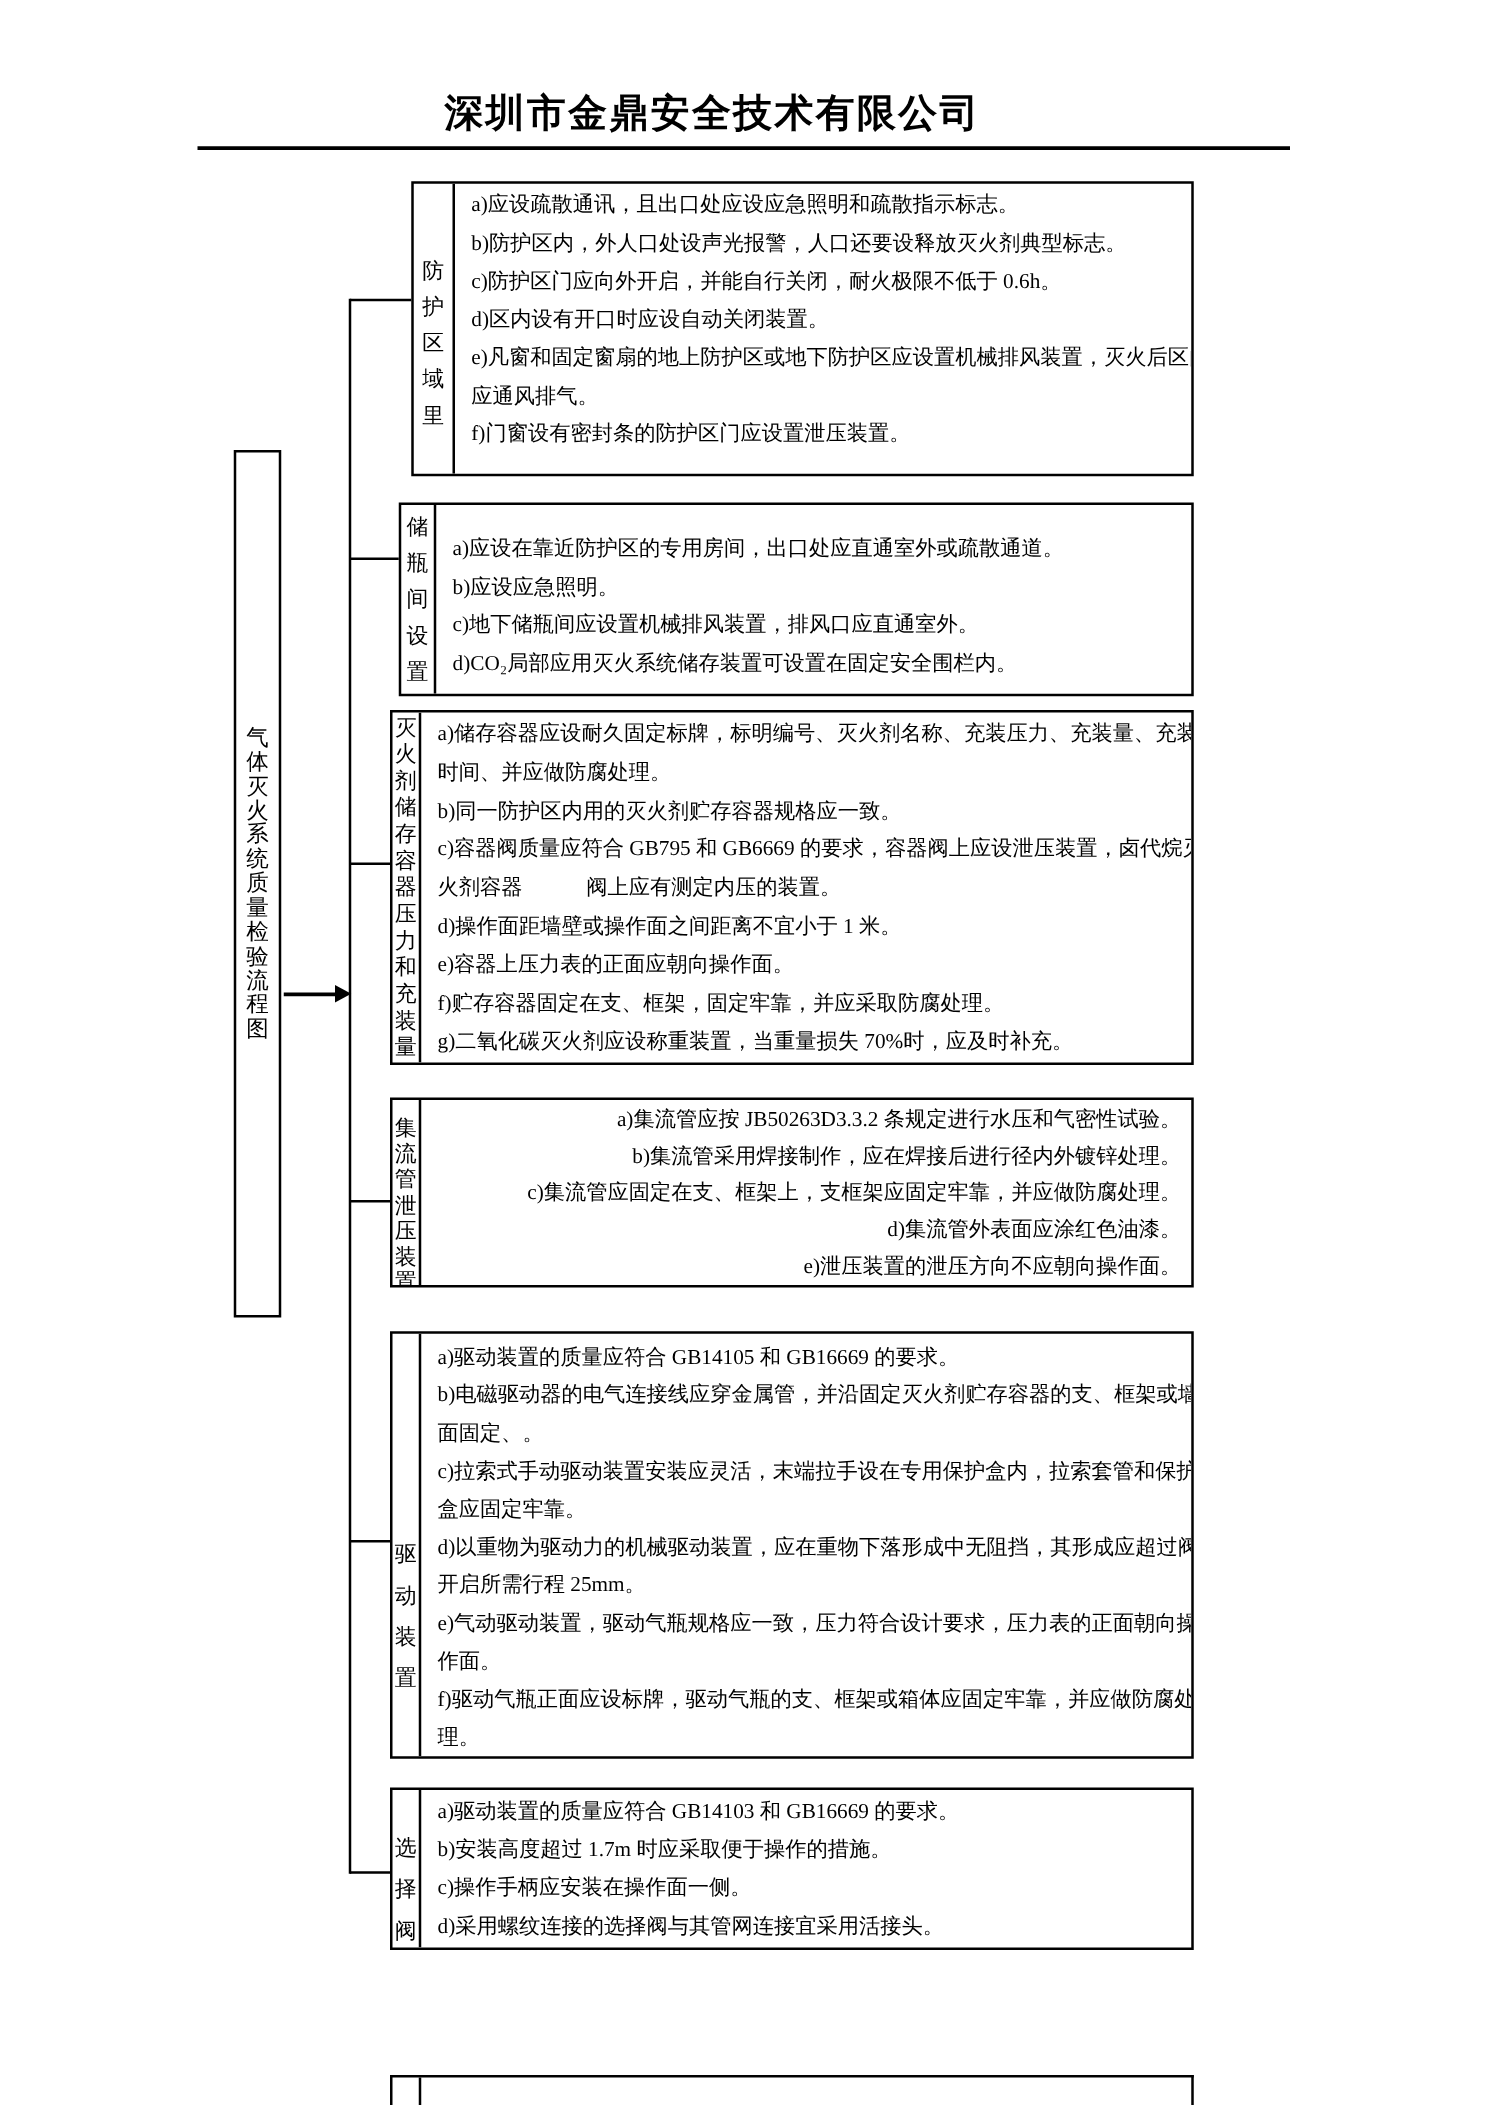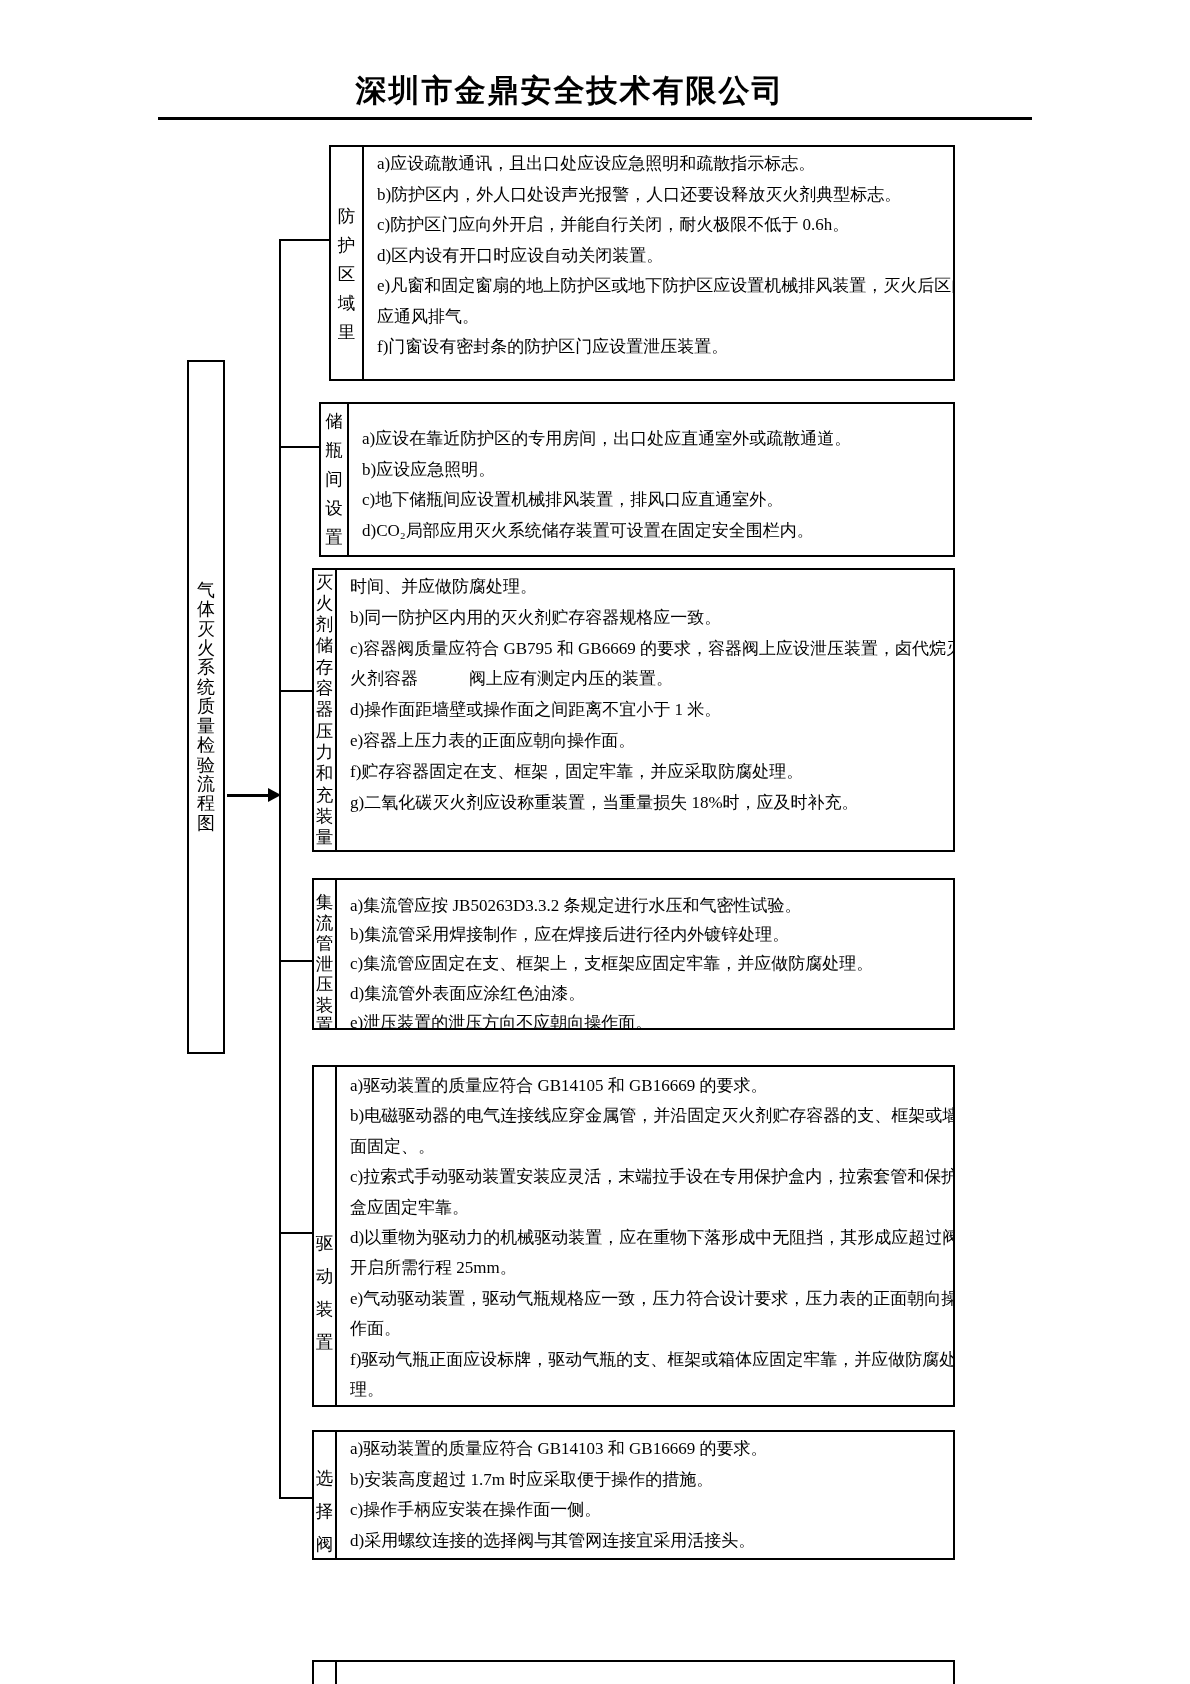--- a/index.html
+++ b/index.html
@@ -65,21 +65,21 @@
 
   .box3 { left:312px; top:568px;  width:643px; height:284px; }
   .box3 .cat-label { width:23px; }
   .box3 .cat-label span { line-height:21.3px; }
   .box3 .cat-content { padding-top:2px; }
   .box3 .cat-content .line { line-height:30.8px; }
 
   .box4 { left:312px; top:878px;  width:643px; height:152px; }
   .box4 .cat-label { width:23px; justify-content:flex-start; padding-top:12px; }
   .box4 .cat-label span { line-height:20.5px; }
-  .box4 .cat-content { padding-top:11px; }
+  .box4 .cat-content { padding-top:1px;text-align:right; }
   .box4 .cat-content .line { line-height:29.2px; }
 
   .box5 { left:312px; top:1065px; width:643px; height:342px; }
   .box5 .cat-label { width:23px; justify-content:flex-start; padding-top:160px; }
   .box5 .cat-label span { line-height:33px; }
   .box5 .cat-content { padding-top:4px; }
   .box5 .cat-content .line { line-height:30.4px; }
 
   .box6 { left:312px; top:1430px; width:643px; height:130px; }
   .box6 .cat-label { width:23px; justify-content:flex-start; padding-top:30px; }
@@ -171,28 +171,29 @@
       <span>容</span>
       <span>器</span>
       <span>压</span>
       <span>力</span>
       <span>和</span>
       <span>充</span>
       <span>装</span>
       <span>量</span>
     </div>
   <div class="cat-content">
+      <div class="line">a)储存容器应设耐久固定标牌，标明编号、灭火剂名称、充装压力、充装量、充装</div>
       <div class="line">时间、并应做防腐处理。</div>
       <div class="line">b)同一防护区内用的灭火剂贮存容器规格应一致。</div>
       <div class="line">c)容器阀质量应符合 GB795 和 GB6669 的要求，容器阀上应设泄压装置，卤代烷灭</div>
       <div class="line">火剂容器　　　阀上应有测定内压的装置。</div>
       <div class="line">d)操作面距墙壁或操作面之间距离不宜小于 1 米。</div>
       <div class="line">e)容器上压力表的正面应朝向操作面。</div>
       <div class="line">f)贮存容器固定在支、框架，固定牢靠，并应采取防腐处理。</div>
-      <div class="line">g)二氧化碳灭火剂应设称重装置，当重量损失 18%时，应及时补充。</div>
+      <div class="line">g)二氧化碳灭火剂应设称重装置，当重量损失 70%时，应及时补充。</div>
     </div>
 </div>
 
 <div class="cat-box box4">
   <div class="cat-label">
       <span>集</span>
       <span>流</span>
       <span>管</span>
       <span>泄</span>
       <span>压</span>

